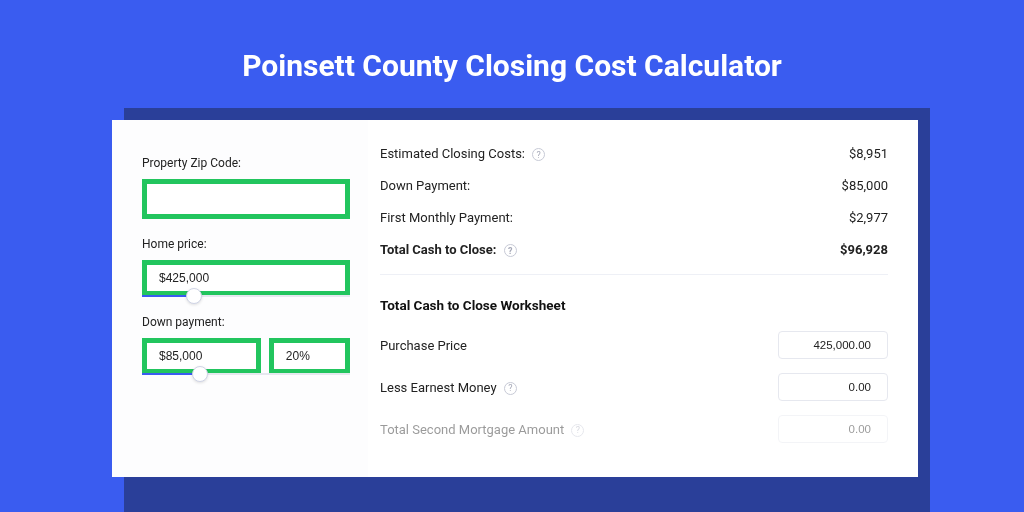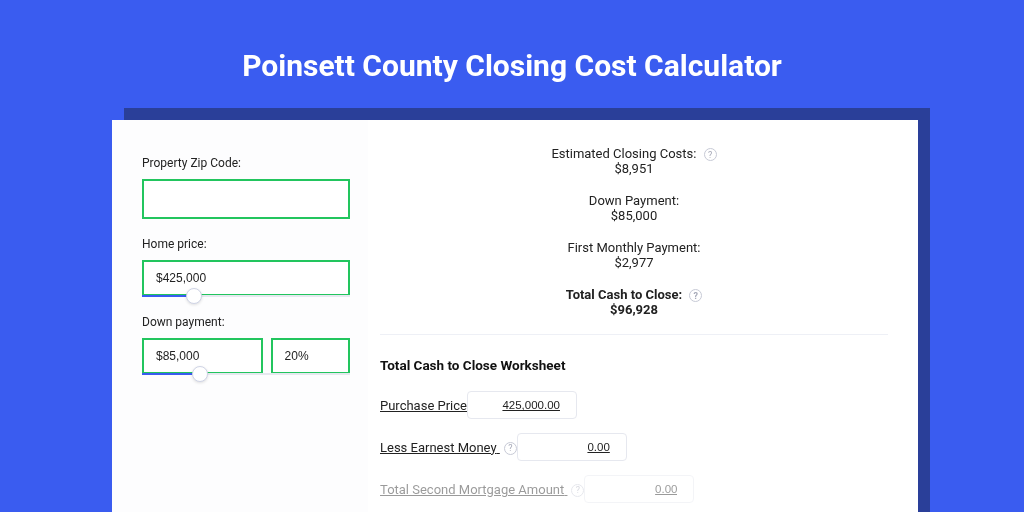--- a/index.html
+++ b/index.html
@@ -43,21 +43,21 @@
   }
   .right-col {
     flex: 1;
     padding: 26px 30px 20px 12px;
   }
   .field { margin-bottom: 18px; }
   .field-label { font-size: 12px; color: #222; margin-bottom: 9px; display: block; }
   .input {
     width: 100%;
     height: 36px;
-    border: 2px solid #22c55e;
+    border: 5px solid #22c55e;
     font-size: 12px;
     padding: 0 12px;
     color: #222;
     background: #fff;
   }
   .input-empty { height: 40px; }
   .slider-track {
     position: relative;
     height: 2px;
     background: #e6e8ef;
@@ -88,21 +88,20 @@
   .rate-row .input { width: 64%; }
 
   .section-title { font-size: 13.5px; font-weight: 700; color: #111; margin-bottom: 18px; }
   .summary-row {
     display: flex;
     justify-content: space-between;
     align-items: center;
     font-size: 13px;
     color: #222;
     margin-bottom: 17px;
-    flex-direction: column;
   }
   .summary-row.bold { font-weight: 700; }
   .summary-row.bold .val { font-weight: 700; }
   .val { font-weight: 400; }
   .help-icon {
     display: inline-flex;
     width: 13px; height: 13px;
     border: 1px solid #c7cad6;
     border-radius: 50%;
     color: #a6a9b8;
@@ -113,25 +112,25 @@
     vertical-align: middle;
     cursor: pointer;
   }
   .worksheet {
     border-top: 1px solid #eef0f6;
     margin-top: 6px;
     padding-top: 22px;
   }
   .ws-row {
     display: flex;
+    justify-content: space-between;
     align-items: center;
     font-size: 13px;
     color: #222;
     margin-bottom: 14px;
-    text-decoration: underline;
   }
   .ws-input {
     width: 110px;
     height: 28px;
     border: 1px solid #e6e8ef;
     border-radius: 4px;
     font-size: 11.5px;
     text-align: right;
     padding: 0 16px;
     color: #222;

